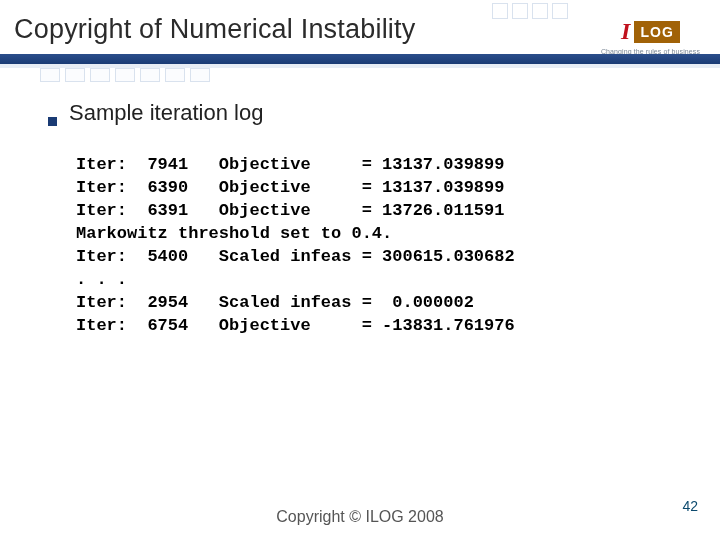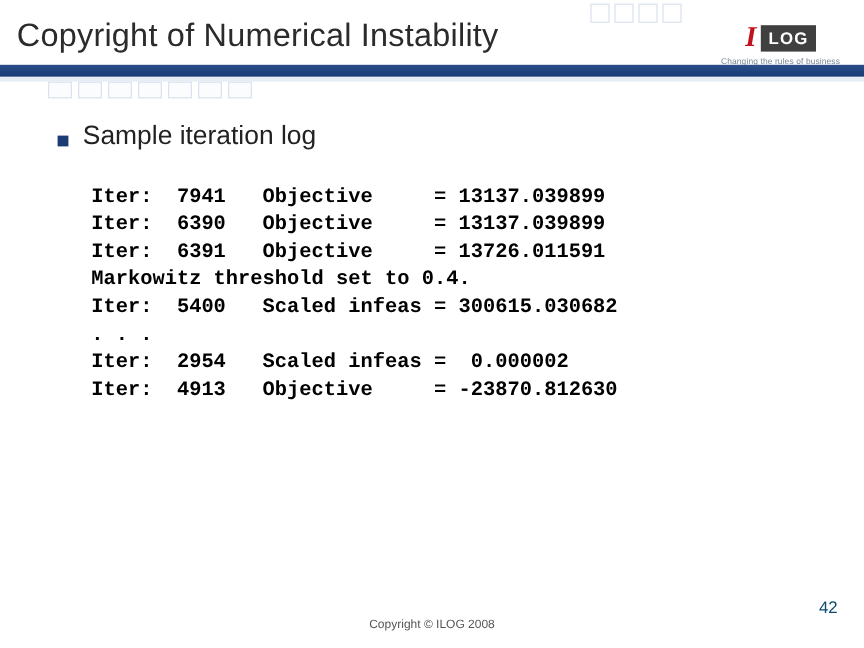--- a/index.html
+++ b/index.html
@@ -72,42 +72,42 @@
   .logo-row { display: flex; align-items: center; }
   .logo-i {
     font-family: "Times New Roman", serif;
     font-style: italic;
     font-size: 24px;
     color: #c0111d;
     margin-right: 4px;
     font-weight: bold;
   }
   .logo-box {
-    background: #404040;
+    background: #a16207;
     color: #fff;
     font-size: 14px;
     font-weight: bold;
     padding: 3px 6px 3px 6px;
     letter-spacing: 1px;
   }
   .logo-tag {
     font-size: 7px;
     color: #7b8896;
     margin-top: 3px;
     letter-spacing: 0.1px;
   }
   .content {
     position: absolute;
     top: 100px;
     left: 48px;
     right: 30px;
   }
   .bullet-row {
     display: flex;
-    align-items: center;
+    align-items: flex-end;
     font-size: 22px;
     color: #222;
     margin-bottom: 28px;
   }
   .sqbullet {
     width: 9px; height: 9px;
     background: #1a3b74;
     margin-top: 9px;
     margin-right: 12px;
     flex: none;
@@ -119,21 +119,21 @@
     line-height: 1.35;
     color: #000;
     white-space: pre;
     margin-left: 28px;
   }
   .footer {
     position: absolute;
     bottom: 14px;
     left: 0; right: 0;
     text-align: center;
-    font-size: 10px;
+    font-size: 16px;
     color: #555;
   }
   .pagenum {
     position: absolute;
     right: 22px;
     bottom: 26px;
     font-size: 14px;
     color: #0c4a6e;
   }
 </style>
@@ -173,17 +173,17 @@
     <div class="sqbullet"></div>
     <div>Sample iteration log</div>
   </div>
   <div class="log"><span>Iter:  7941   Objective     = 13137.039899</span>
 <span>Iter:  6390   Objective     = 13137.039899</span>
 <span>Iter:  6391   Objective     = 13726.011591</span>
 <span>Markowitz threshold set to 0.4.</span>
 <span>Iter:  5400   Scaled infeas = 300615.030682</span>
 <span>. . .</span>
 <span>Iter:  2954   Scaled infeas =  0.000002</span>
-<span>Iter:  4913   Objective     = -23870.812630</span></div>
+<span>Iter:  6754   Objective     = -13831.761976</span></div>
 </div>
 
 <div class="footer">Copyright © ILOG 2008</div>
 <div class="pagenum">42</div>
 
 </body></html>

